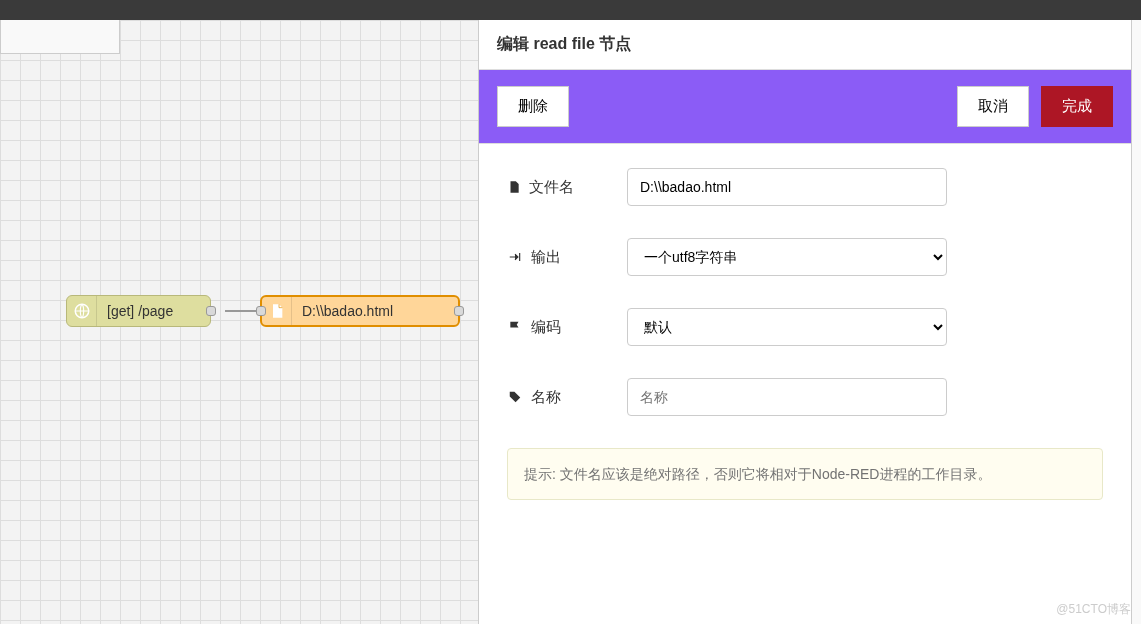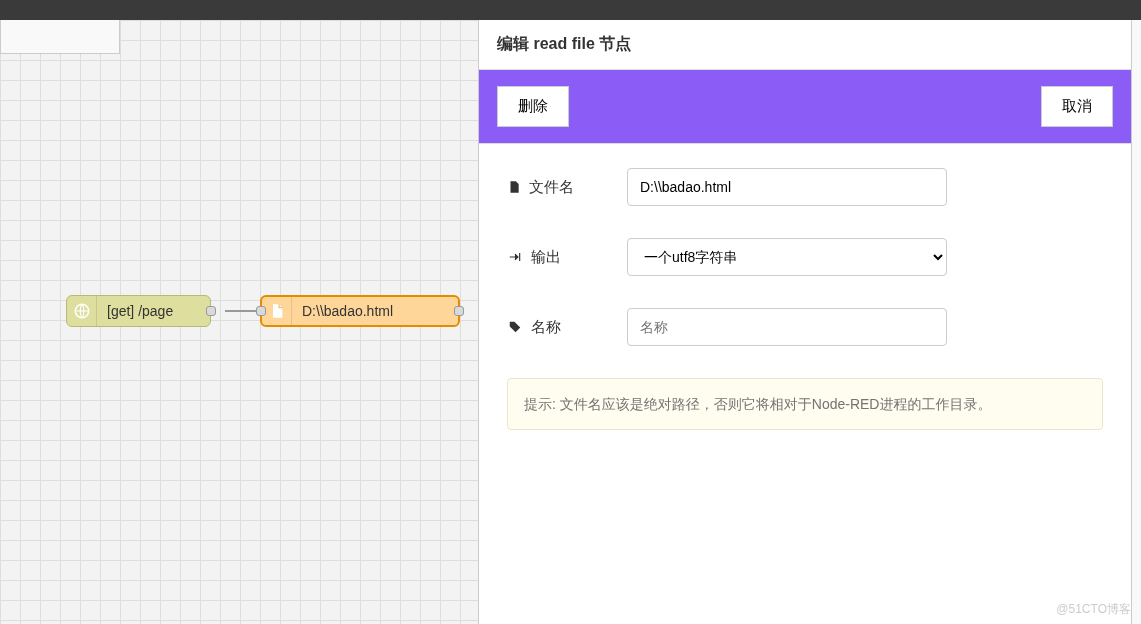--- a/index.html
+++ b/index.html
@@ -74,20 +74,21 @@
     </div>
   </div>
 
   <div class="editor">
     <div class="editor-title">编辑 read file 节点</div>
 
     <div class="editor-actions">
       <button class="btn">删除</button>
       <div class="actions-right">
         <button class="btn">取消</button>
+        <button class="btn btn-primary">完成</button>
       </div>
     </div>
 
 
     <div class="form">
       <div class="form-row">
         <div class="form-label">
           <span>
               <svg width="14" height="16" viewBox="0 0 24 24">
                 <path fill="#333" d="M6 2h9l5 5v15H6z"></path>
@@ -105,20 +106,33 @@
                 <path fill="#333" d="M3 12h14m-5-5l5 5-5 5M20 5v14" stroke="#333" stroke-width="2"></path>
               </svg>
             </span>
           <span>输出</span>
         </div>
         <select class="form-select">
           <option>一个utf8字符串</option>
         </select>
       </div>
 
+      <div class="form-row">
+        <div class="form-label">
+          <span>
+              <svg width="16" height="14" viewBox="0 0 24 24">
+                <path fill="#333" d="M4 3v18M4 3h14l-3 5 3 5H4"></path>
+              </svg>
+            </span>
+          <span>编码</span>
+        </div>
+        <select class="form-select">
+          <option>默认</option>
+        </select>
+      </div>
 
       <div class="form-row">
         <div class="form-label">
           <span>
               <svg width="16" height="14" viewBox="0 0 24 24">
                 <path fill="#333" d="M3 3h8l10 10-8 8L3 11zM7 7a1 1 0 110 2 1 1 0 010-2z"></path>
               </svg>
             </span>
           <span>名称</span>
         </div>

